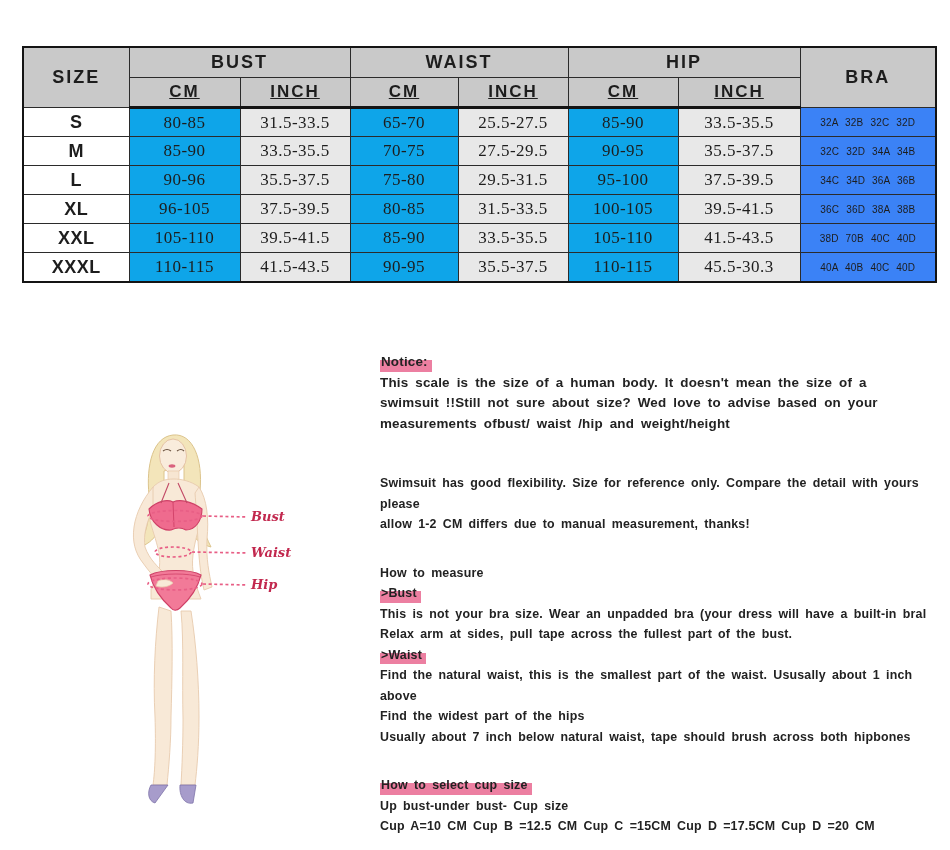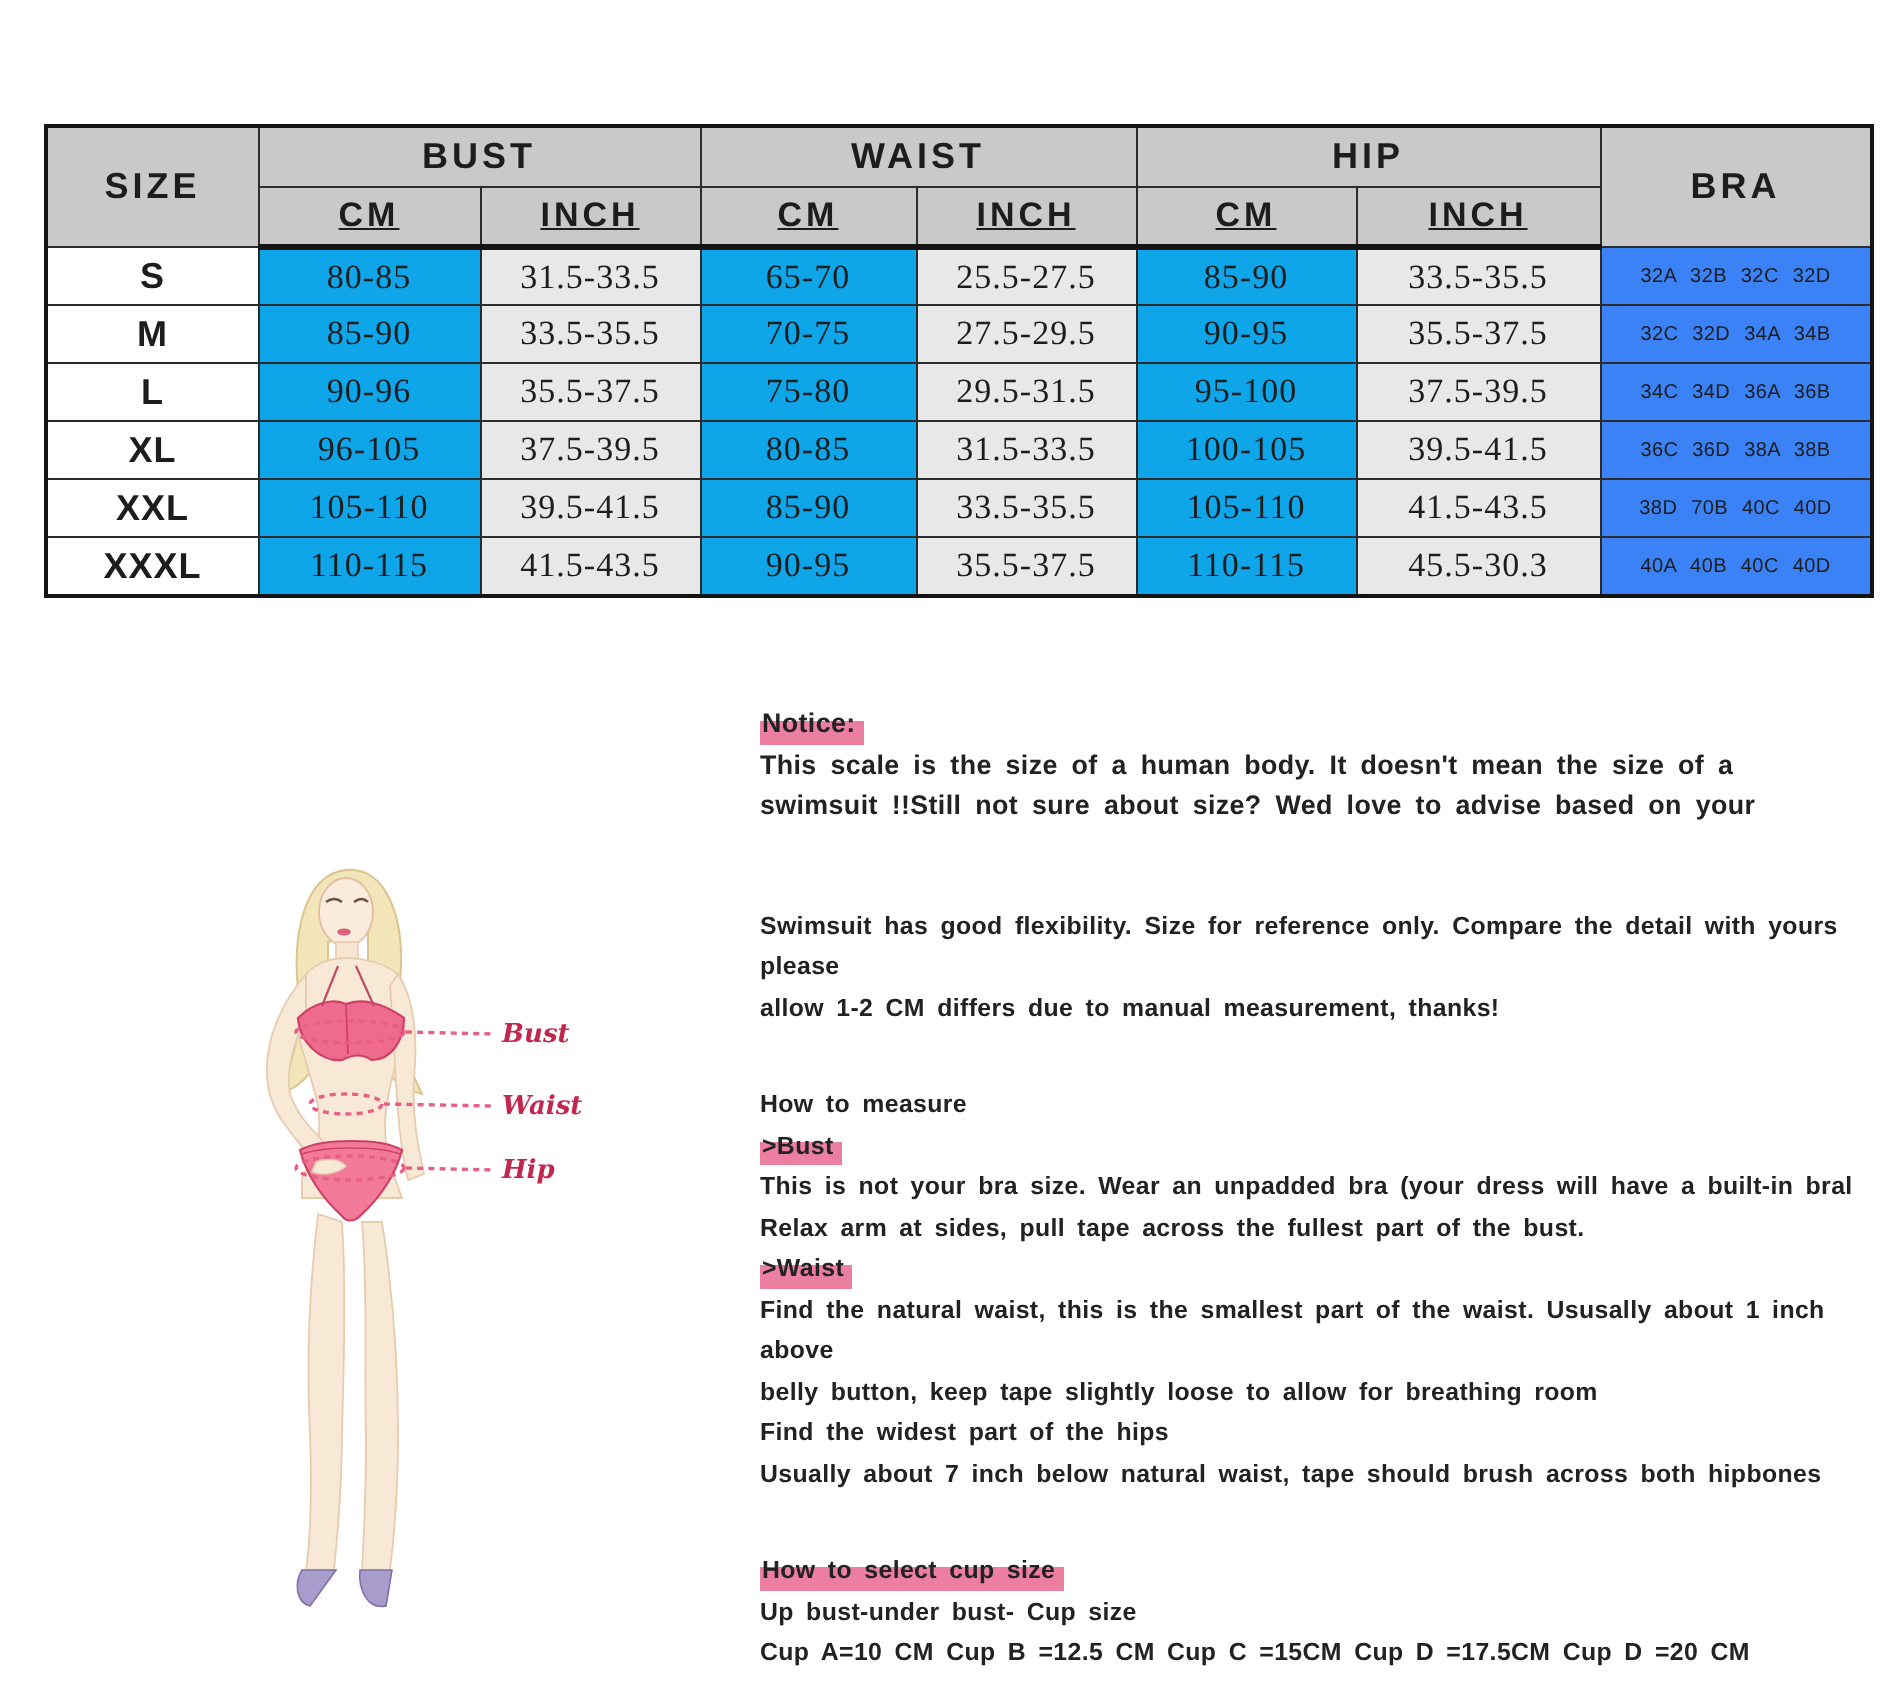--- a/index.html
+++ b/index.html
@@ -12,21 +12,21 @@
     --crimson:#c2284e;
     --dashpink:#e85f86;
   }
   html,body{margin:0;padding:0;}
   body{
     width:950px;height:850px;background:#ffffff;position:relative;
     font-family:"Liberation Sans",sans-serif;color:var(--ink);overflow:hidden;
   }
 
   
-  .chart-wrap{position:absolute;left:22px;top:62px;width:913px;}
+  .chart-wrap{position:absolute;left:22px;top:46px;width:913px;}
   table.size-chart{border-collapse:collapse;table-layout:fixed;width:913px;border:2px solid var(--thick);}
   table.size-chart th, table.size-chart td{
     border:1px solid var(--line);text-align:center;vertical-align:middle;padding:0;overflow:hidden;white-space:nowrap;
   }
   th.grp{background:var(--hdr-bg);font-size:18px;font-weight:bold;letter-spacing:2px;height:29px;}
   th.sub{background:var(--hdr-bg);font-size:17px;font-weight:bold;letter-spacing:2px;height:28px;}
   th.span2{background:var(--hdr-bg);font-size:18px;font-weight:bold;letter-spacing:2px;border-bottom:3px solid var(--thick);}
   tr.subrow th{border-bottom:3px solid var(--thick);text-decoration:underline;}
   td.size-lbl{font-size:18px;font-weight:bold;letter-spacing:.5px;height:28px;background:#fff;}
   td.num{font-family:"Liberation Serif",serif;font-size:17px;letter-spacing:.5px;background:#0ea5e9;}
@@ -192,35 +192,35 @@
     <text class="script" x="148" y="134">Waist</text>
     <text class="script" x="148" y="166">Hip</text>
   </svg>
 </div>
 
 <div class="notes">
   <div class="big">
     <div class="tline"><span class="hl">Notice:</span></div>
     <div class="tline">This scale is the size of a human body. It doesn't mean the size of a</div>
     <div class="tline">swimsuit !!Still not sure about size? Wed love to advise based on your</div>
+    <div class="tline">measurements ofbust/ waist /hip and weight/height</div>
   </div>
 
   <div class="gap26">
     <div class="tline">Swimsuit has good flexibility. Size for reference only. Compare the detail with yours please</div>
     <div class="tline">allow 1-2 CM differs due to manual measurement, thanks!</div>
   </div>
 
   <div class="gap28">
     <div class="tline">How to measure</div>
     <div class="tline"><span class="hl">&gt;Bust</span></div>
     <div class="tline">This is not your bra size. Wear an unpadded bra (your dress will have a built-in bral</div>
     <div class="tline">Relax arm at sides, pull tape across the fullest part of the bust.</div>
     <div class="tline"><span class="hl">&gt;Waist</span></div>
     <div class="tline">Find the natural waist, this is the smallest part of the waist. Ususally about 1 inch above</div>
-    <div class="tline">belly button, keep tape slightly loose to allow for breathing room</div>
     <div class="tline">Find the widest part of the hips</div>
     <div class="tline">Usually about 7 inch below natural waist, tape should brush across both hipbones</div>
   </div>
 
   <div class="gap28">
     <div class="tline"><span class="hl">How to select cup size</span></div>
     <div class="tline">Up bust-under bust- Cup size</div>
     <div class="tline">Cup A=10 CM Cup B =12.5 CM Cup C =15CM Cup D =17.5CM Cup D =20 CM</div>
   </div>
 </div>

